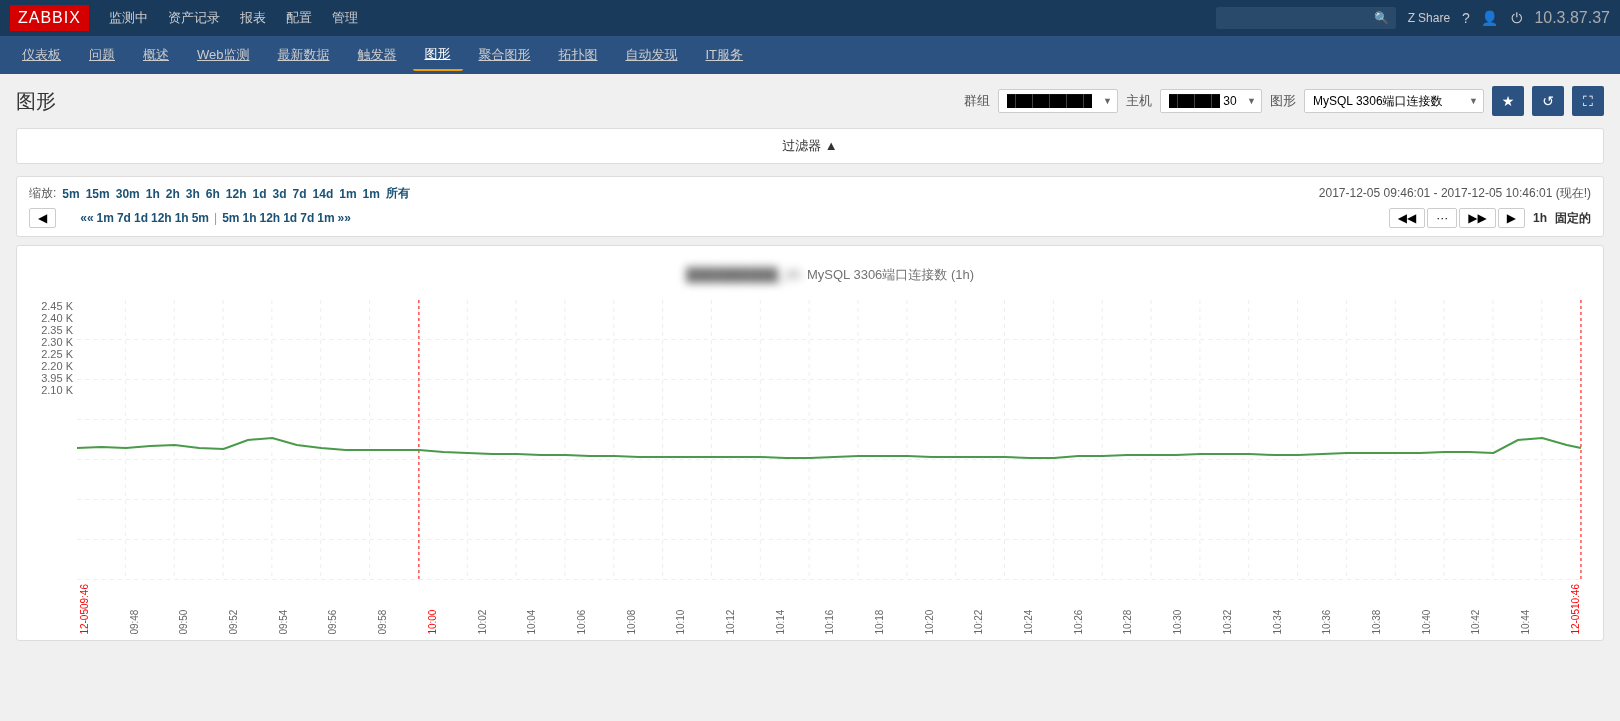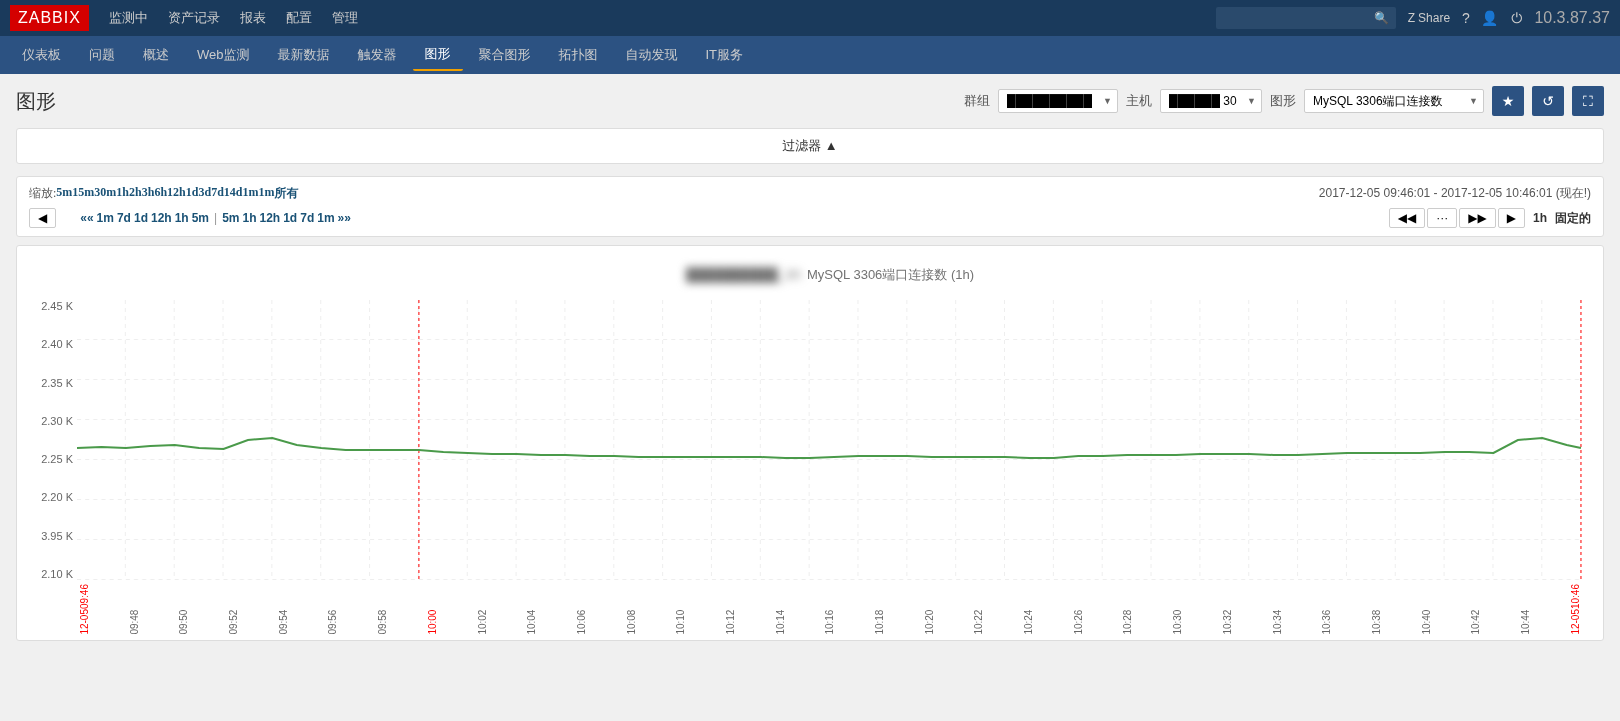--- a/index.html
+++ b/index.html
@@ -82,20 +82,21 @@
       padding: 0 10px;
       gap: 4px;
     }
     .second-nav-item {
       color: #ccc;
       padding: 6px 12px;
       cursor: pointer;
       font-size: 13px;
       white-space: nowrap;
       border-radius: 2px;
+      text-decoration: underline;
     }
     .second-nav-item.active {
       color: white;
       border-bottom: 2px solid #f0a000;
     }
 
     
     .page-content {
       padding: 12px 16px;
       background: #f0f0f0;
@@ -188,23 +189,23 @@
       margin-bottom: 8px;
     }
     .zoom-row {
       display: flex;
       align-items: center;
       justify-content: space-between;
       margin-bottom: 6px;
     }
     .zoom-left {
       display: flex;
-      align-items: flex-start;
+      align-items: center;
+      gap: 6px;
       flex-wrap: wrap;
-      font-family: Liberation Serif, serif;
     }
     .zoom-label {
       color: #555;
       font-size: 12px;
     }
     .zoom-option {
       color: #1a5276;
       font-size: 12px;
       cursor: pointer;
       font-weight: bold;
@@ -280,21 +281,21 @@
       width: 100%;
       height: 280px;
     }
     .y-axis-labels {
       position: absolute;
       left: -52px;
       top: 0;
       height: 100%;
       display: flex;
       flex-direction: column;
-      justify-content: space-between;
+      justify-content: flex-start;
     }
     .y-label {
       font-size: 11px;
       color: #666;
       text-align: right;
       width: 48px;
     }
     .chart-svg {
       width: 100%;
       height: 100%;

